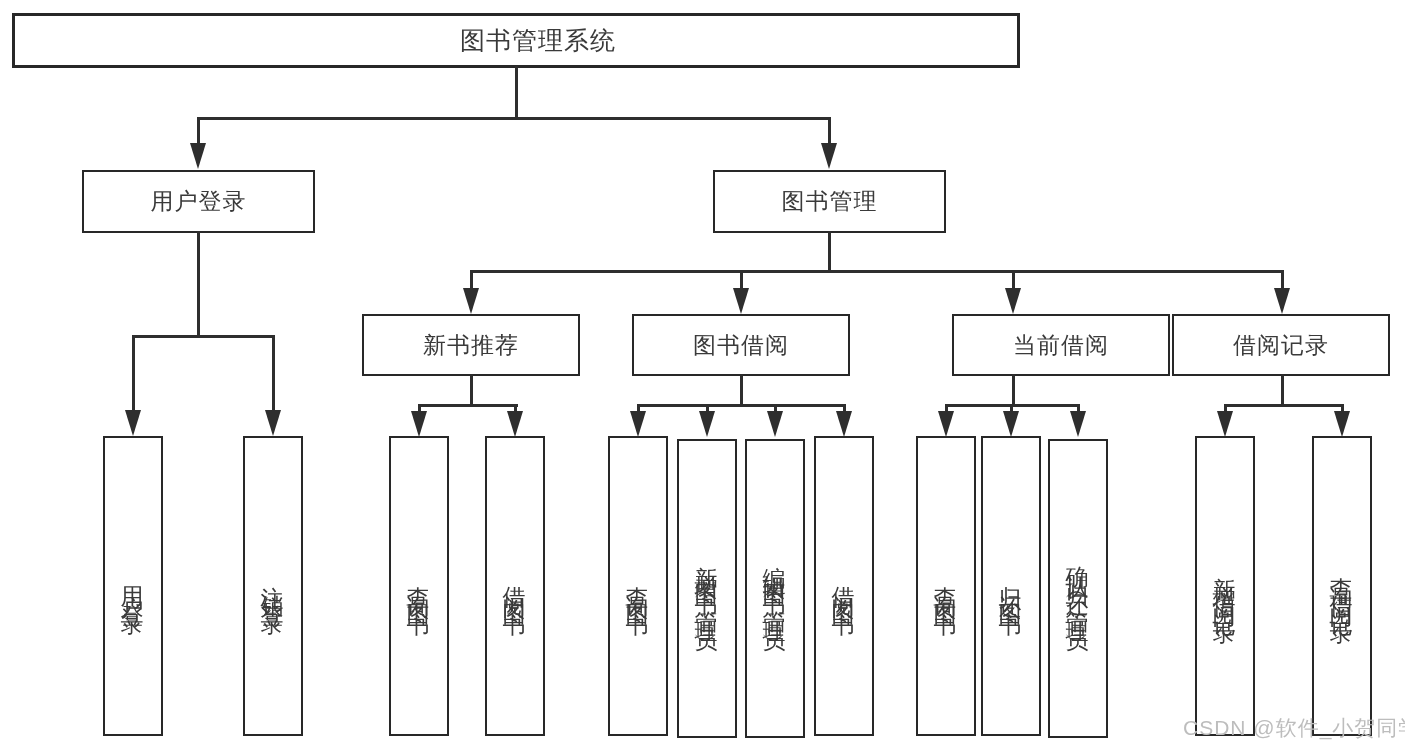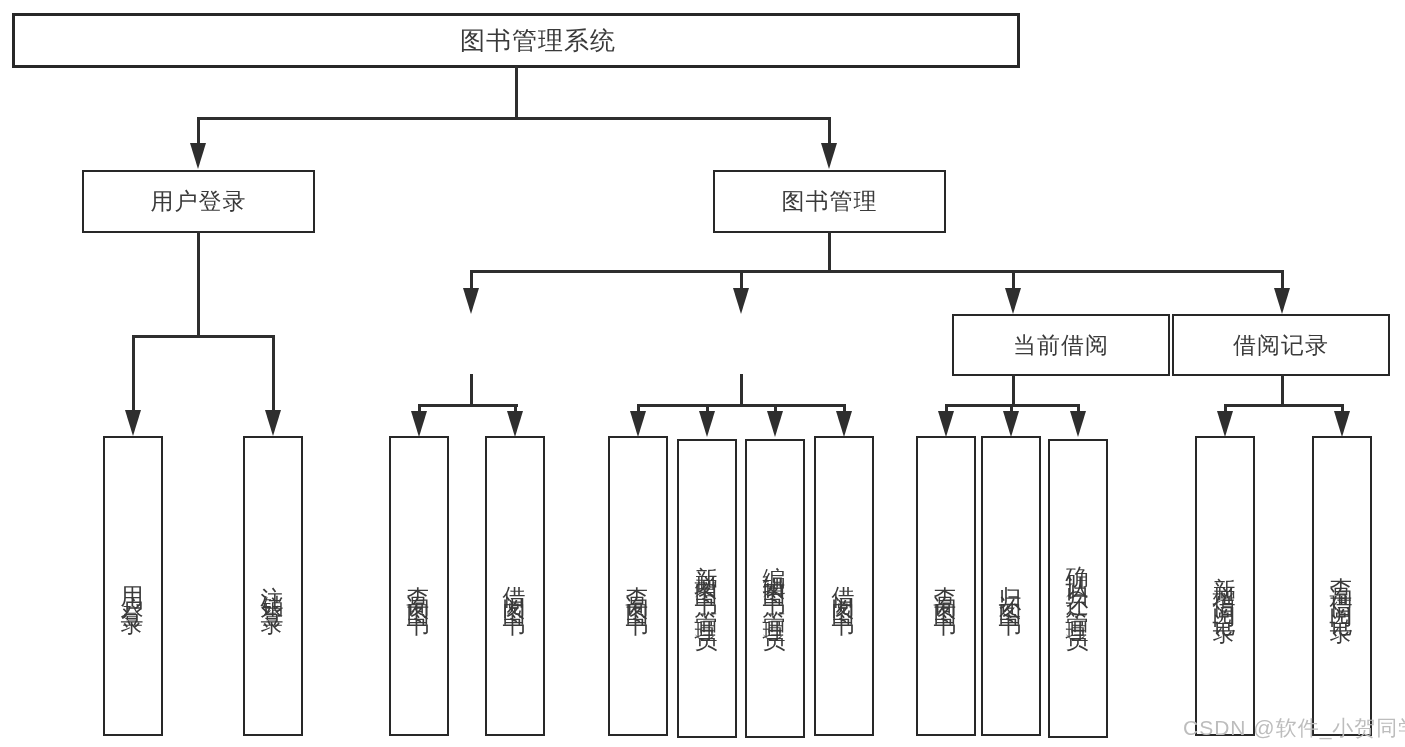--- a/index.html
+++ b/index.html
@@ -67,20 +67,26 @@
   <div class="line hl" style="left:470px; top:270px; width:814px;"></div>
   <div class="line vl" style="left:470px; top:270px; height:22px;"></div>
   <div class="line vl" style="left:740px; top:270px; height:22px;"></div>
   <div class="line vl" style="left:1012px; top:270px; height:22px;"></div>
   <div class="line vl" style="left:1281px; top:270px; height:22px;"></div>
   <div class="arrow" style="left:463px; top:288px;"></div>
   <div class="arrow" style="left:733px; top:288px;"></div>
   <div class="arrow" style="left:1005px; top:288px;"></div>
   <div class="arrow" style="left:1274px; top:288px;"></div>
 
+  <div class="box hbox" style="left:362px; top:314px; width:218px; height:62px;">
+    <span>新书推荐</span>
+  </div>
+  <div class="box hbox" style="left:632px; top:314px; width:218px; height:62px;">
+    <span>图书借阅</span>
+  </div>
   <div class="box hbox" style="left:904px; top:314px; width:218px; height:62px;margin-left:48px;">
     <span>当前借阅</span>
   </div>
   <div class="box hbox" style="left:1172px; top:314px; width:218px; height:62px;">
     <span>借阅记录</span>
   </div>
 
   <div class="line vl" style="left:470px; top:374px; height:32px;"></div>
   <div class="line hl" style="left:418px; top:404px; width:100px;"></div>
   <div class="line vl" style="left:418px; top:404px; height:10px;"></div>

